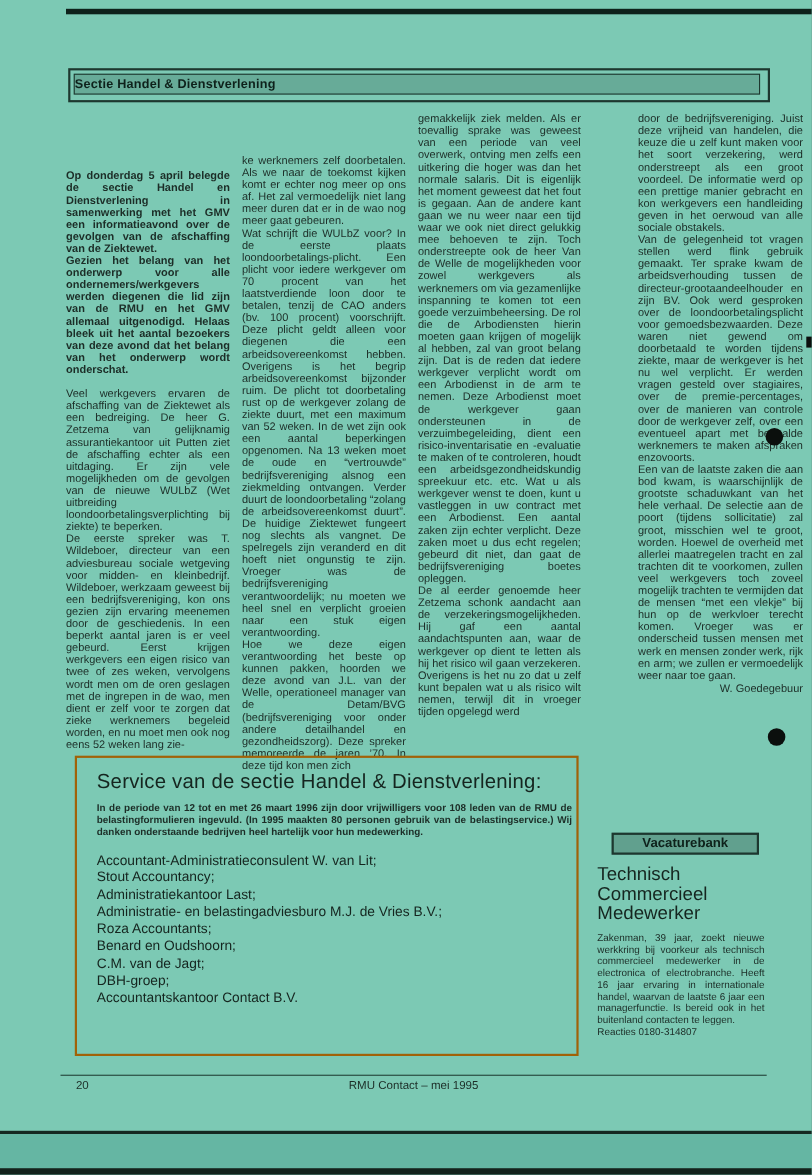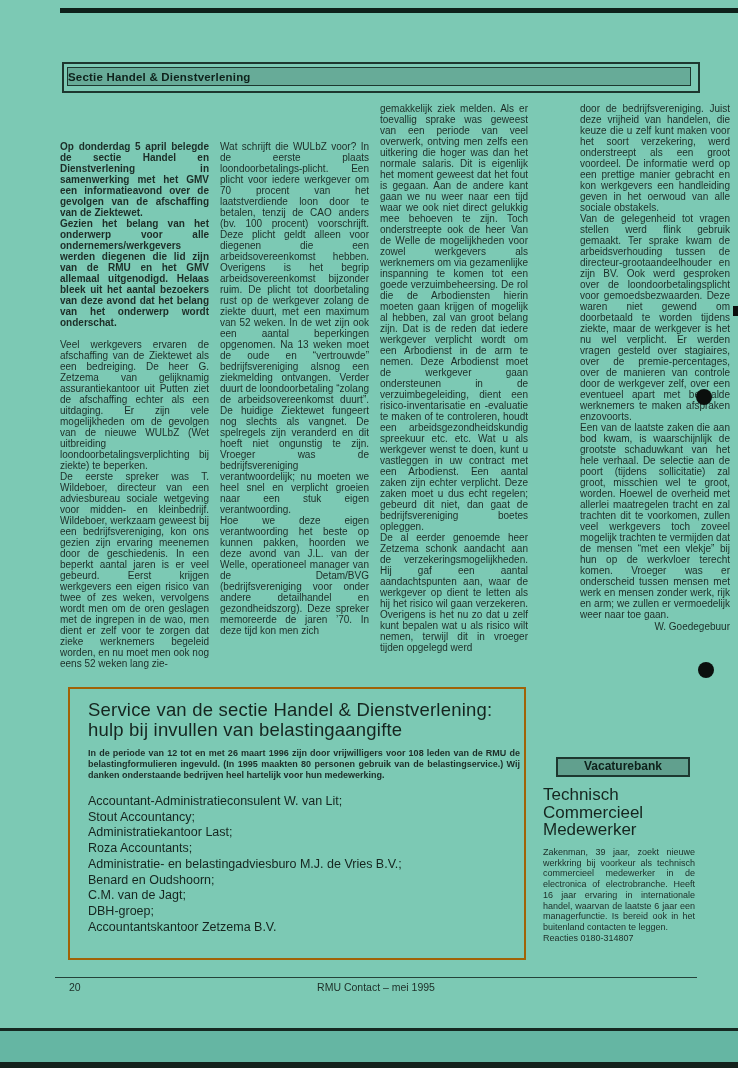--- a/index.html
+++ b/index.html
@@ -17,21 +17,21 @@
   .sec-frame{left:62px;top:62px;width:634px;height:27px;border:2px solid #1d372f;background:transparent;}
   .sec-bar{left:67px;top:67px;width:622px;height:17px;background:#67ab98;border:1px solid #1d372f;
            display:flex;align-items:center;justify-content:flex-start;}
   .sec-bar span{font-size:11.5px;font-weight:bold;color:#0e211b;letter-spacing:.2px;}
   
   .headline{left:60px;top:100px;width:320px;font-size:22px;font-weight:bold;letter-spacing:-.3px;color:#16261f;}
   
   .col{width:149px;font-size:10px;line-height:11px;text-align:justify;color:#1c2d27;}
   .col p{margin:0;}
   .col p.gap{margin-top:11px;}
-  .col1{left:60px;top:141px;}
+  .col1{left:60px;top:155px;}
   .col2{left:220px;top:141px;}
   .col3{left:380px;top:103px;width:148px;}
   .col4{left:540px;top:103px;width:150px;margin-left:40px;}
   .lead p{font-weight:bold;}
   .byline{text-align:right !important;font-weight:normal;margin-top:1px !important;}
   
   .svc-box{left:68px;top:687px;width:458px;height:273px;border:2px solid #a16207;box-sizing:border-box;
            padding:11px 16px 0 18px;}
   .svc-title{font-size:18.5px;line-height:19.5px;color:#15251f;letter-spacing:.2px;margin:0;}
   .svc-intro{font-size:9px;line-height:11px;font-weight:bold;color:#1c2d27;margin:9px 0 0 0;width:432px;text-align:justify;}
@@ -72,50 +72,50 @@
   <div class="abs col col1">
     <div class="lead">
       <p>Op donderdag 5 april belegde de sectie Handel en Dienstverlening in samenwerking met het GMV een informatieavond over de gevolgen van de afschaffing van de Ziektewet.</p>
       <p>Gezien het belang van het onderwerp voor alle ondernemers/werkgevers werden diegenen die lid zijn van de RMU en het GMV allemaal uitgenodigd. Helaas bleek uit het aantal bezoekers van deze avond dat het belang van het onderwerp wordt onderschat.</p>
     </div>
     <p class="gap">Veel werkgevers ervaren de afschaffing van de Ziektewet als een bedreiging. De heer G. Zetzema van gelijknamig assurantiekantoor uit Putten ziet de afschaffing echter als een uitdaging. Er zijn vele mogelijkheden om de gevolgen van de nieuwe WULbZ (Wet uitbreiding loondoorbetalingsverplichting bij ziekte) te beperken.</p>
     <p>De eerste spreker was T. Wildeboer, directeur van een adviesbureau sociale wetgeving voor midden- en kleinbedrijf. Wildeboer, werkzaam geweest bij een bedrijfsvereniging, kon ons gezien zijn ervaring meenemen door de geschiedenis. In een beperkt aantal jaren is er veel gebeurd. Eerst krijgen werkgevers een eigen risico van twee of zes weken, vervolgens wordt men om de oren geslagen met de ingrepen in de wao, men dient er zelf voor te zorgen dat zieke werknemers begeleid worden, en nu moet men ook nog eens 52 weken lang zie-</p>
   </div>
 
   <div class="abs col col2">
+    <p>ke werknemers zelf doorbetalen. Als we naar de toekomst kijken komt er echter nog meer op ons af. Het zal vermoedelijk niet lang meer duren dat er in de wao nog meer gaat gebeuren.</p>
     <p>Wat schrijft die WULbZ voor? In de eerste plaats loondoorbetalings-plicht. Een plicht voor iedere werkgever om 70 procent van het laatstverdiende loon door te betalen, tenzij de CAO anders (bv. 100 procent) voorschrijft. Deze plicht geldt alleen voor diegenen die een arbeidsovereenkomst hebben. Overigens is het begrip arbeidsovereenkomst bijzonder ruim. De plicht tot doorbetaling rust op de werkgever zolang de ziekte duurt, met een maximum van 52 weken. In de wet zijn ook een aantal beperkingen opgenomen. Na 13 weken moet de oude en “vertrouwde” bedrijfsvereniging alsnog een ziekmelding ontvangen. Verder duurt de loondoorbetaling “zolang de arbeidsovereenkomst duurt”. De huidige Ziektewet fungeert nog slechts als vangnet. De spelregels zijn veranderd en dit hoeft niet ongunstig te zijn. Vroeger was de bedrijfsvereniging verantwoordelijk; nu moeten we heel snel en verplicht groeien naar een stuk eigen verantwoording.</p>
     <p>Hoe we deze eigen verantwoording het beste op kunnen pakken, hoorden we deze avond van J.L. van der Welle, operationeel manager van de Detam/BVG (bedrijfsvereniging voor onder andere detailhandel en gezondheidszorg). Deze spreker memoreerde de jaren ’70. In deze tijd kon men zich</p>
   </div>
 
   <div class="abs col col3">
     <p>gemakkelijk ziek melden. Als er toevallig sprake was geweest van een periode van veel overwerk, ontving men zelfs een uitkering die hoger was dan het normale salaris. Dit is eigenlijk het moment geweest dat het fout is gegaan. Aan de andere kant gaan we nu weer naar een tijd waar we ook niet direct gelukkig mee behoeven te zijn. Toch onderstreepte ook de heer Van de Welle de mogelijkheden voor zowel werkgevers als werknemers om via gezamenlijke inspanning te komen tot een goede verzuimbeheersing. De rol die de Arbodiensten hierin moeten gaan krijgen of mogelijk al hebben, zal van groot belang zijn. Dat is de reden dat iedere werkgever verplicht wordt om een Arbodienst in de arm te nemen. Deze Arbodienst moet de werkgever gaan ondersteunen in de verzuimbegeleiding, dient een risico-inventarisatie en -evaluatie te maken of te controleren, houdt een arbeidsgezondheidskundig spreekuur etc. etc. Wat u als werkgever wenst te doen, kunt u vastleggen in uw contract met een Arbodienst. Een aantal zaken zijn echter verplicht. Deze zaken moet u dus echt regelen; gebeurd dit niet, dan gaat de bedrijfsvereniging boetes opleggen.</p>
     <p>De al eerder genoemde heer Zetzema schonk aandacht aan de verzekeringsmogelijkheden. Hij gaf een aantal aandachtspunten aan, waar de werkgever op dient te letten als hij het risico wil gaan verzekeren. Overigens is het nu zo dat u zelf kunt bepalen wat u als risico wilt nemen, terwijl dit in vroeger tijden opgelegd werd</p>
   </div>
 
   <div class="abs col col4">
     <p>door de bedrijfsvereniging. Juist deze vrijheid van handelen, die keuze die u zelf kunt maken voor het soort verzekering, werd onderstreept als een groot voordeel. De informatie werd op een prettige manier gebracht en kon werkgevers een handleiding geven in het oerwoud van alle sociale obstakels.</p>
     <p>Van de gelegenheid tot vragen stellen werd flink gebruik gemaakt. Ter sprake kwam de arbeidsverhouding tussen de directeur-grootaandeelhouder en zijn BV. Ook werd gesproken over de loondoorbetalingsplicht voor gemoedsbezwaarden. Deze waren niet gewend om doorbetaald te worden tijdens ziekte, maar de werkgever is het nu wel verplicht. Er werden vragen gesteld over stagiaires, over de premie-percentages, over de manieren van controle door de werkgever zelf, over een eventueel apart met bepaalde werknemers te maken afspraken enzovoorts.</p>
     <p>Een van de laatste zaken die aan bod kwam, is waarschijnlijk de grootste schaduwkant van het hele verhaal. De selectie aan de poort (tijdens sollicitatie) zal groot, misschien wel te groot, worden. Hoewel de overheid met allerlei maatregelen tracht en zal trachten dit te voorkomen, zullen veel werkgevers toch zoveel mogelijk trachten te vermijden dat de mensen “met een vlekje” bij hun op de werkvloer terecht komen. Vroeger was er onderscheid tussen mensen met werk en mensen zonder werk, rijk en arm; we zullen er vermoedelijk weer naar toe gaan.</p>
     <p class="byline">W. Goedegebuur</p>
   </div>
 
   <div class="abs svc-box">
     <p class="svc-title">Service van de sectie Handel &amp; Dienstverlening:</p>
-    <p class="svc-title">hulp bij invullen van belastingaangifte</p>
     <p class="svc-intro">In de periode van 12 tot en met 26 maart 1996 zijn door vrijwilligers voor 108 leden van de RMU de belastingformulieren ingevuld. (In 1995 maakten 80 personen gebruik van de belastingservice.) Wij danken onderstaande bedrijven heel hartelijk voor hun medewerking.</p>
     <ul class="svc-list">
       <li>Accountant-Administratieconsulent W. van Lit;</li>
       <li>Stout Accountancy;</li>
       <li>Administratiekantoor Last;</li>
+      <li>Administratie- en belastingadviesburo M.J. de Vries B.V.;</li>
       <li>Roza Accountants;</li>
-      <li>Administratie- en belastingadviesburo M.J. de Vries B.V.;</li>
       <li>Benard en Oudshoorn;</li>
       <li>C.M. van de Jagt;</li>
       <li>DBH-groep;</li>
-      <li>Accountantskantoor Zetzema B.V.</li>
+      <li>Accountantskantoor Contact B.V.</li>
     </ul>
   </div>
 
   <div class="abs vac-header">
     <span>Vacaturebank</span>
   </div>
   <div class="abs vac-title">
     <div>Technisch</div>
     <div>Commercieel</div>
     <div>Medewerker</div>

